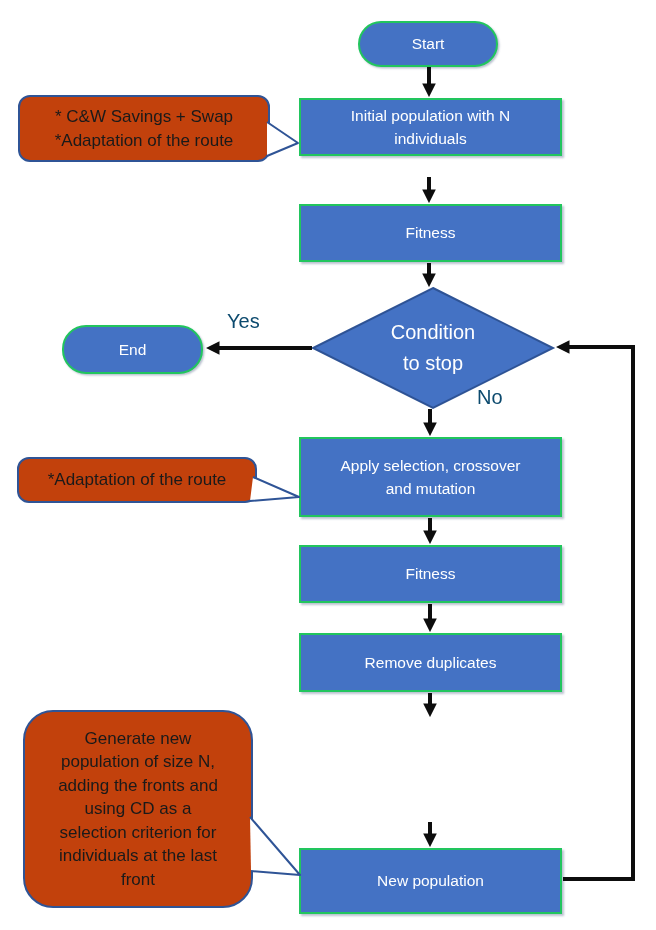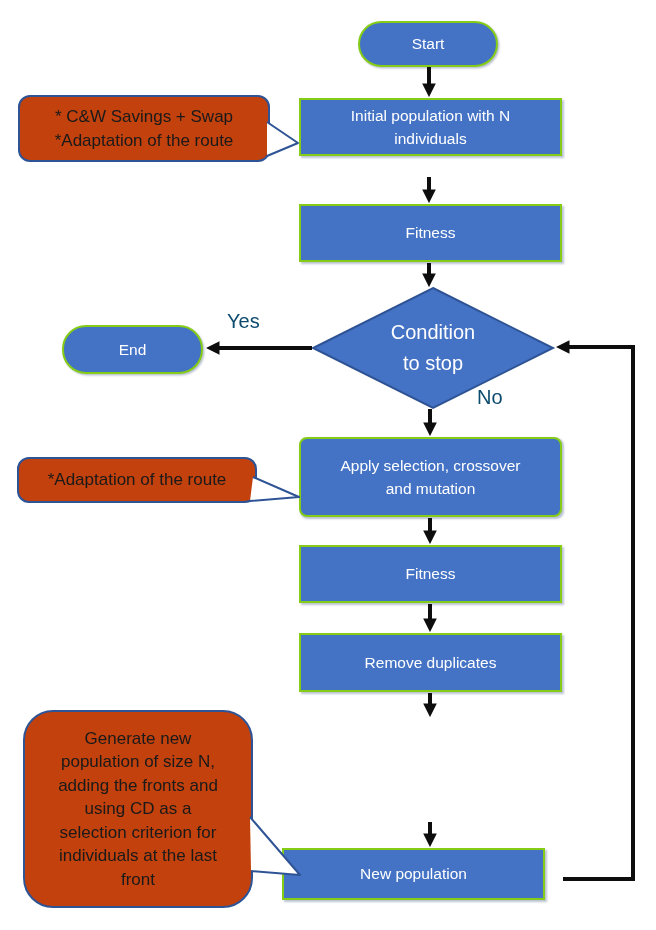--- a/index.html
+++ b/index.html
@@ -2,21 +2,21 @@
 <html><head>
 <meta charset="utf-8">
 <style>
   html,body{margin:0;padding:0;background:#ffffff;}
   .stage{
     position:relative;width:656px;height:930px;background:#ffffff;
     font-family:"Liberation Sans",sans-serif;overflow:hidden;
   }
   .node{
     position:absolute;box-sizing:border-box;
-    background:#4472C4;border:2px solid #84cc16;color:#ffffff;
+    background:#4472C4;border:2px solid #22c55e;color:#ffffff;
     display:flex;align-items:center;justify-content:center;text-align:center;
     font-size:15.5px;line-height:1.5;z-index:1;
     box-shadow:1.5px 1.5px 2px rgba(60,80,120,.35);
   }
   .terminator{border-radius:24px;}
   .nlabel{white-space:pre-wrap;padding:0 8px;}
   .callout{
     position:absolute;box-sizing:border-box;
     background:#c2410c;border:2px solid #2F5496;color:#1a1a1a;
     display:flex;align-items:center;justify-content:center;text-align:center;
@@ -48,35 +48,35 @@
   </div>
 
   <div class="node" style="left:299px;top:204px;width:263px;height:58px;">
     <span class="nlabel">Fitness</span>
   </div>
 
   <div class="node terminator" style="left:62px;top:325px;width:141px;height:49px;">
     <span class="nlabel">End</span>
   </div>
 
-  <div class="node" style="left:299px;top:437px;width:263px;height:80px;border-radius:8px;">
+  <div class="node" style="left:299px;top:437px;width:263px;height:80px;">
     <span class="nlabel">Apply selection, crossover
 and mutation</span>
   </div>
 
   <div class="node" style="left:299px;top:545px;width:263px;height:58px;">
     <span class="nlabel">Fitness</span>
   </div>
 
   <div class="node" style="left:299px;top:633px;width:263px;height:59px;">
     <span class="nlabel">Remove duplicates</span>
   </div>
 
 
-  <div class="node" style="left:282px;top:848px;width:263px;height:52px;align-items:center;">
+  <div class="node" style="left:299px;top:848px;width:263px;height:66px;align-items:center;">
     <span class="nlabel">New population</span>
   </div>
 
   <div class="callout" style="left:18px;top:95px;width:252px;height:67px;border-radius:12px;">
     <span class="clabel">* C&amp;W Savings + Swap
 *Adaptation of the route</span>
   </div>
 
   <div class="callout" style="left:17px;top:457px;width:240px;height:46px;border-radius:12px;">
     <span class="clabel">*Adaptation of the route</span>

